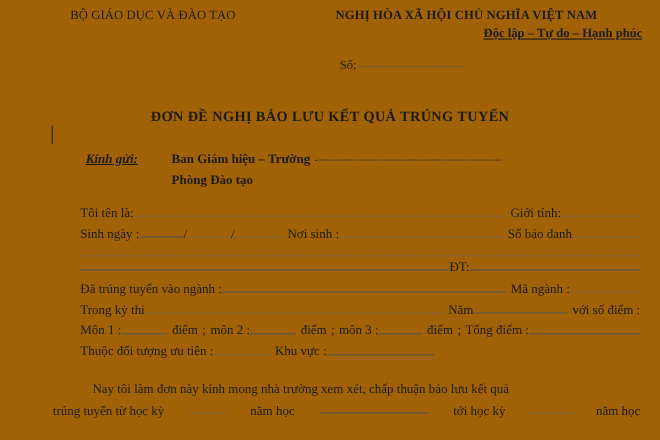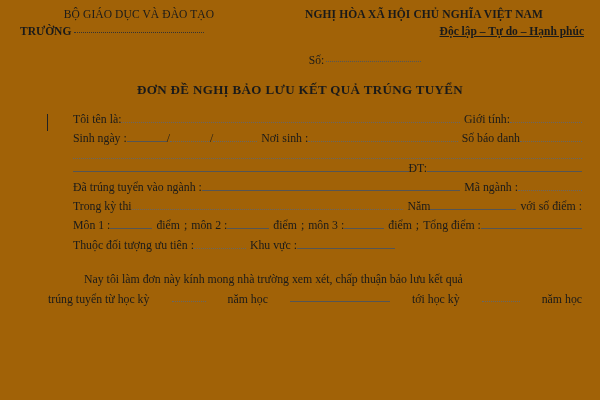--- a/index.html
+++ b/index.html
@@ -71,21 +71,21 @@
   .so-row .dots {
     display: inline-block;
     width: 95px;
     border-bottom: 1.3px dotted #555;
     vertical-align: 2px;
     margin-left: 2px;
   }
 
   
   .doc-title {
-    margin-top: 16px;
+    margin-top: 32px;
     text-align: center;
     font-size: 13px;
     font-weight: bold;
     letter-spacing: .35px;
     white-space: nowrap;
   }
 
   
   .caret {
     position: absolute;
@@ -158,38 +158,44 @@
   .wordspace { display: inline-block; flex: 1 1 auto; min-width: 2px; }
 </style>
 </head>
 <body>
 
 <div id="page">
 
   <div class="header">
     <div class="header-col left">
       <div class="hdr-line1">BỘ GIÁO DỤC VÀ ĐÀO TẠO</div>
-      <div class="truong-row">
-        <span>TRƯỜNG</span><span class="dots"></span>
-      </div>
     </div>
     <div class="header-col right">
       <div class="hdr-line1 bold">NGHỊ HÒA XÃ HỘI CHỦ NGHĨA VIỆT NAM</div>
       <div class="hdr-line2 underline">Độc lập – Tự do – Hạnh phúc</div>
     </div>
   </div>
 
   <div class="so-row">
     <span>Số:</span><span class="dots"></span>
   </div>
 
   <div class="doc-title">ĐƠN ĐỀ NGHỊ BẢO LƯU KẾT QUẢ TRÚNG TUYỂN</div>
 
   <div class="caret"></div>
 
+  <div class="kinh-block">
+    <div class="kinh-row">
+      <span class="kinh-label">Kính gửi:</span>
+      <span class="kinh-value"><span>Ban Giám hiệu – Trường</span><span class="dots"></span></span>
+    </div>
+    <div class="kinh-row second">
+      <span class="kinh-value">Phòng Đào tạo</span>
+    </div>
+  </div>
 
   <div class="fields">
 
     <div class="f-row">
       <span class="f-lbl">Tôi tên là:</span>
       <span class="blank dotted grow"></span>
       <span class="sp"></span>
       <span class="f-lbl">Giới tính:</span>
       <span class="blank dotted" style="width:72px"></span>
     </div>

